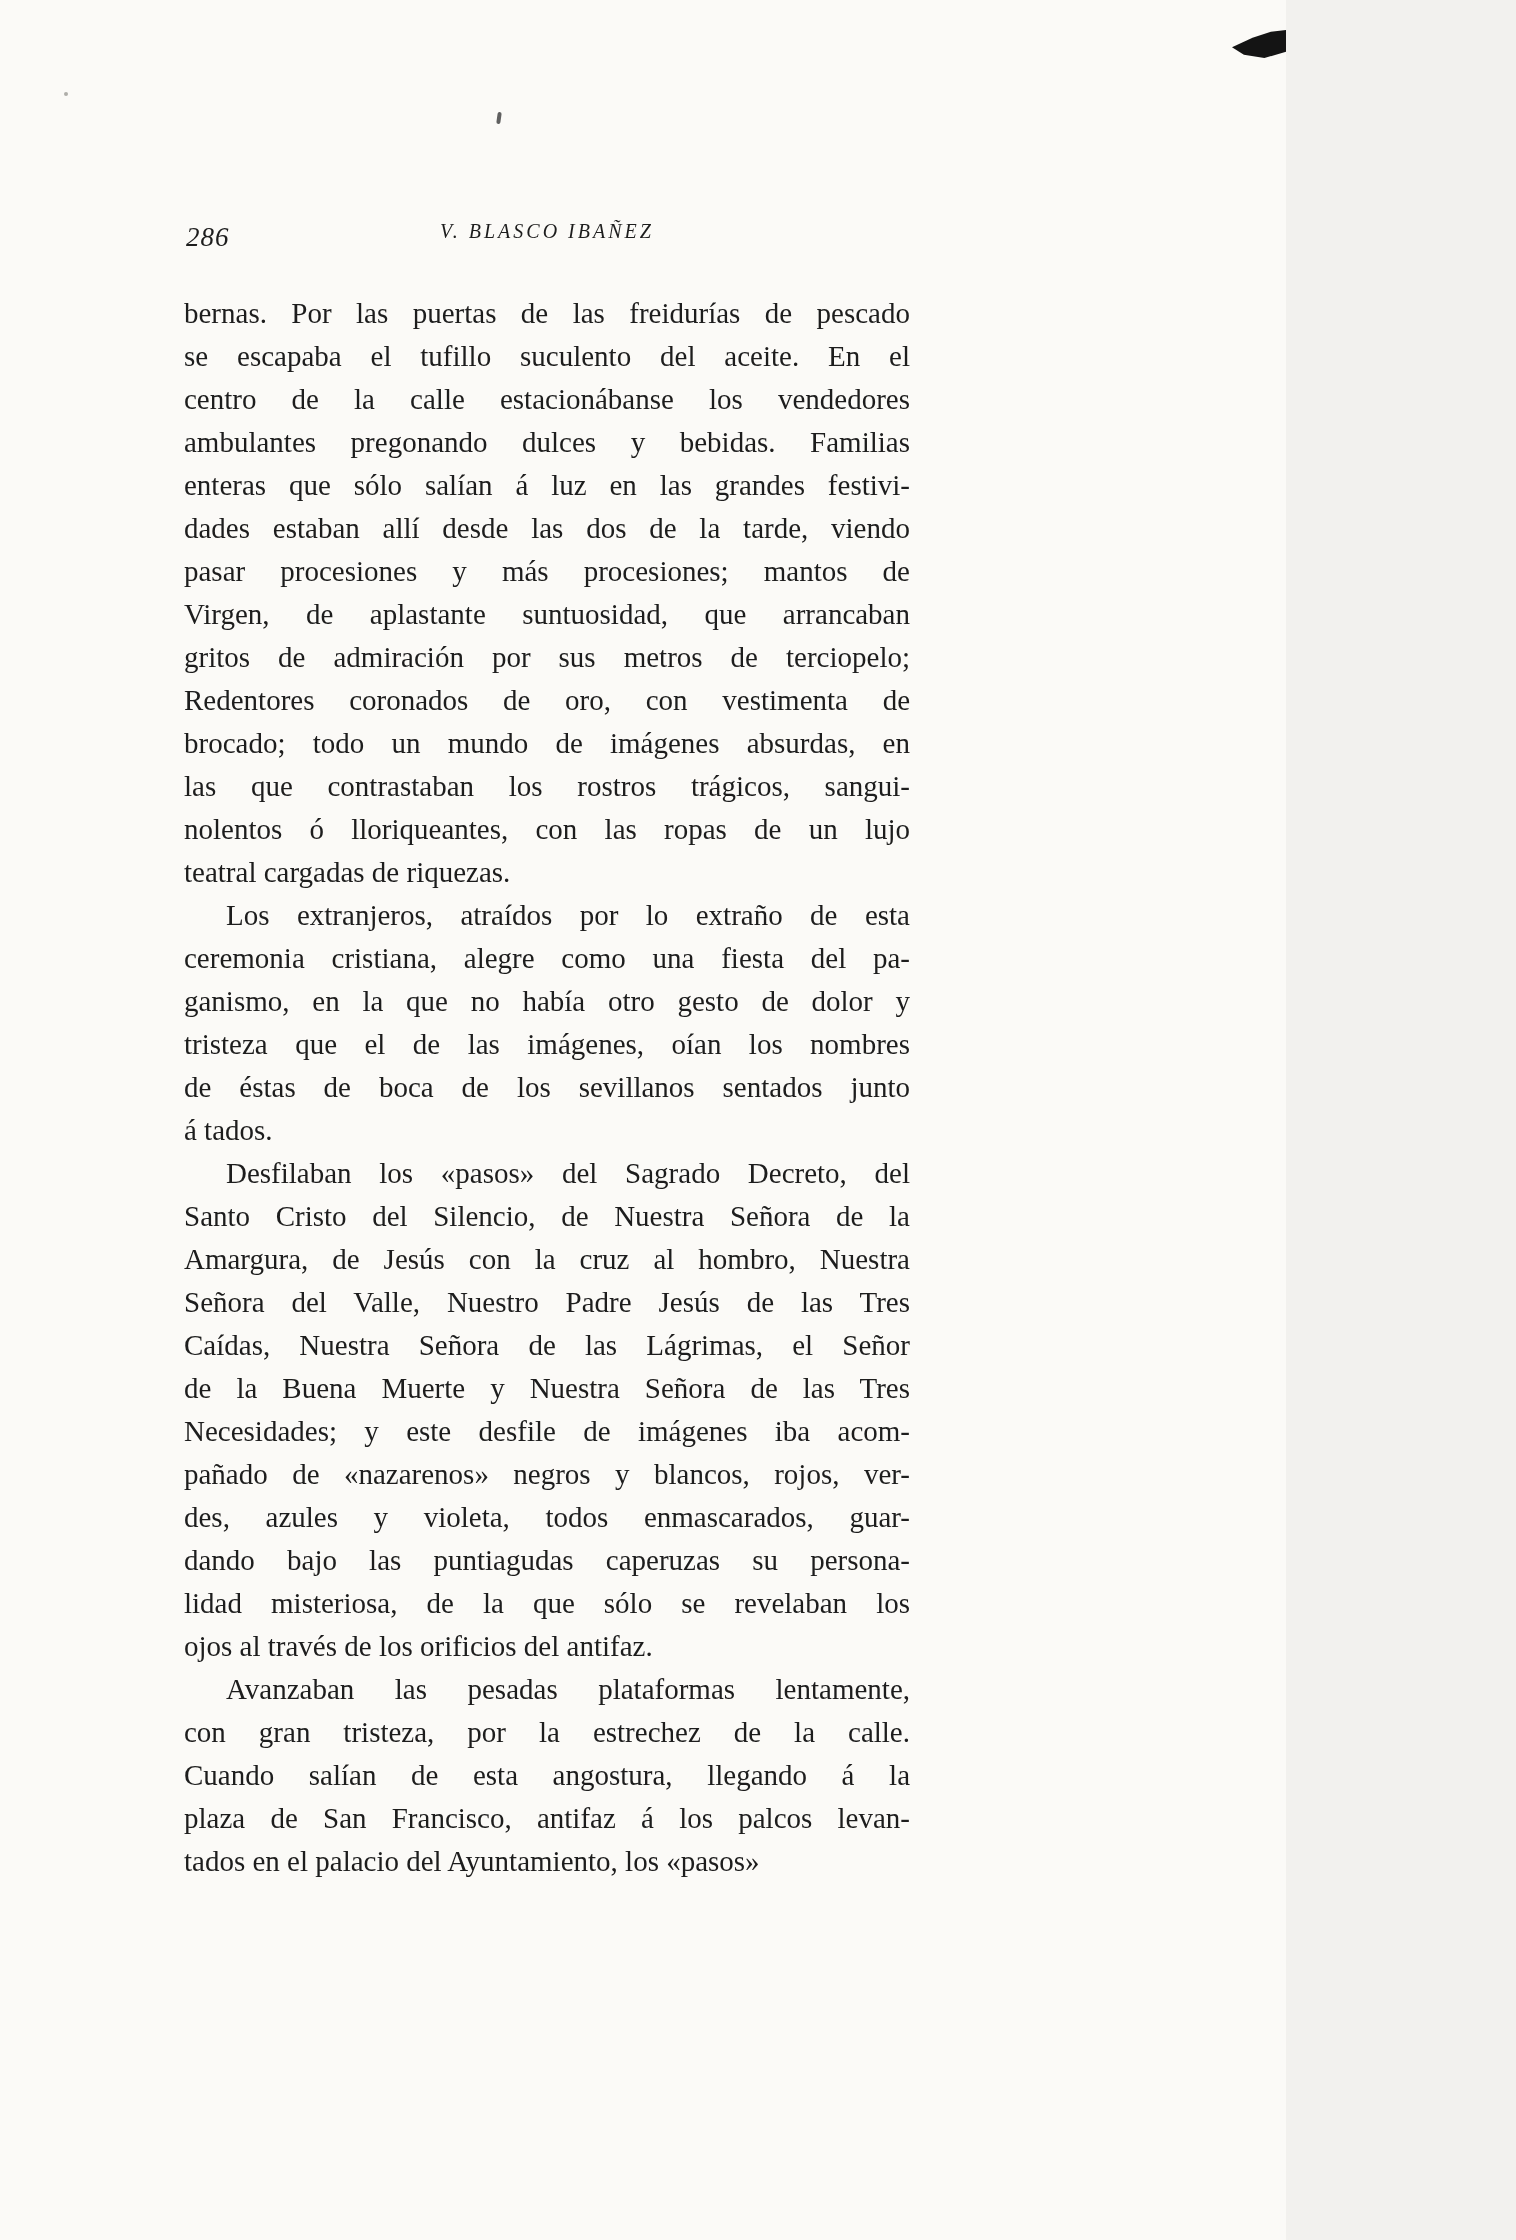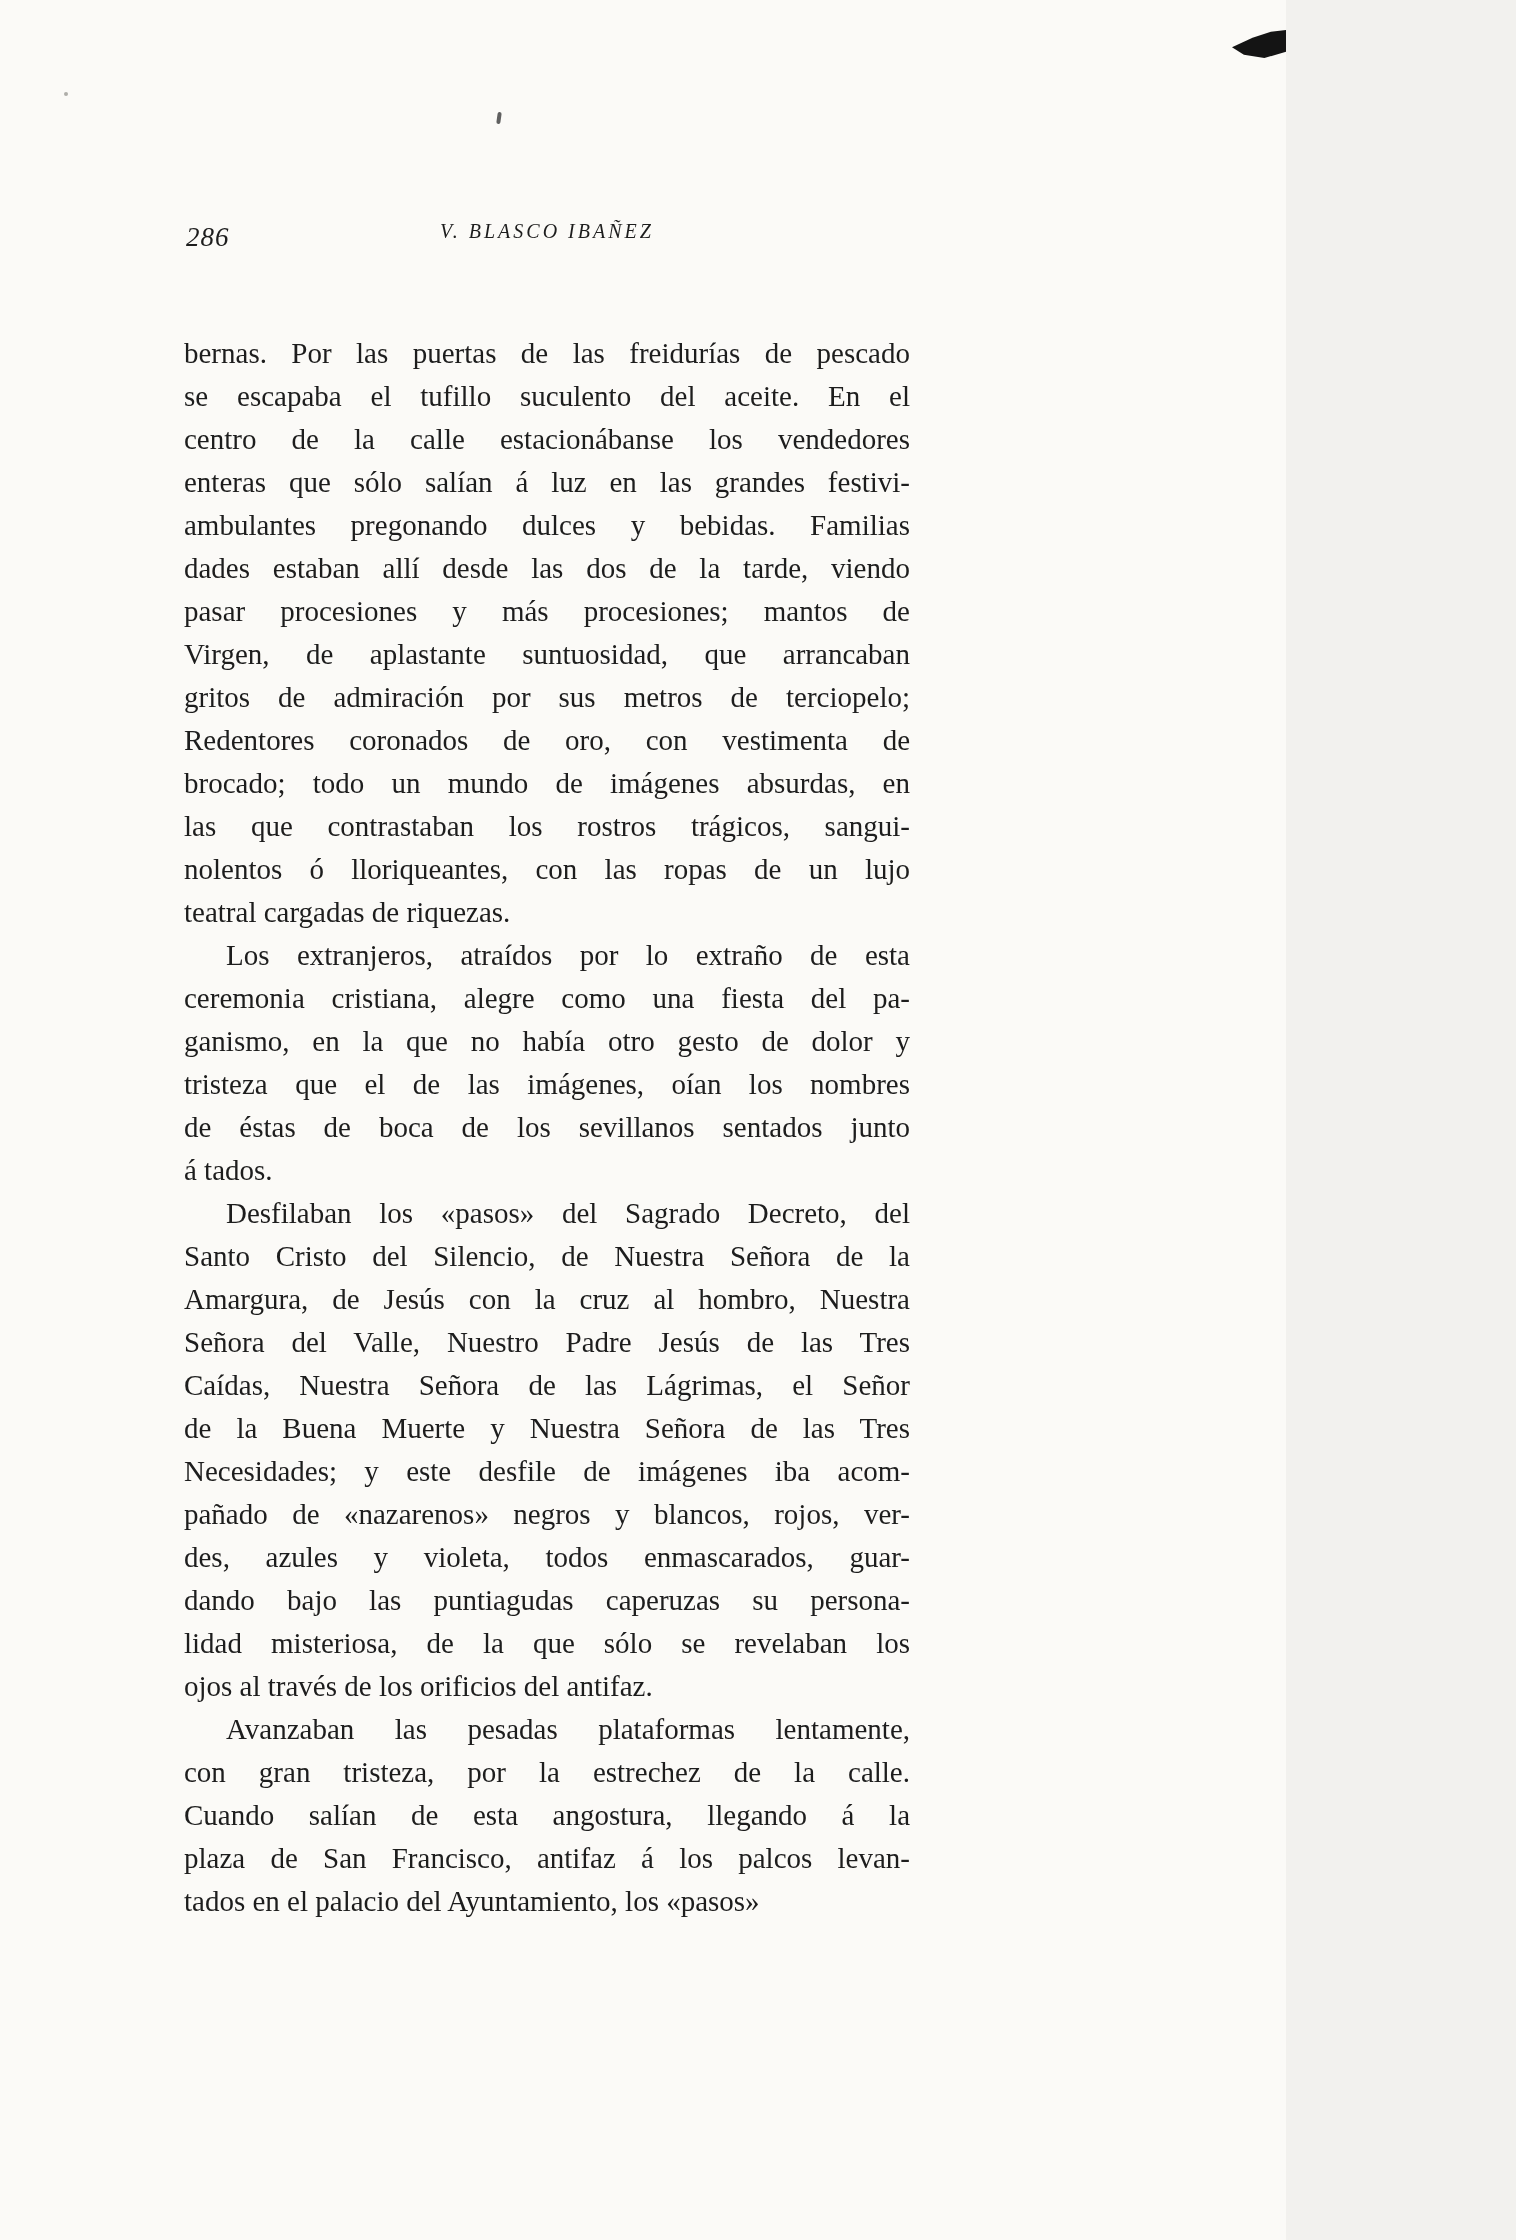--- a/index.html
+++ b/index.html
@@ -81,21 +81,20 @@
     white-space: nowrap;
   }
   
   .text-block {
     position: absolute;
     top: 292px;
     left: 184px;
     width: 726px;
     font-size: 29px;
     line-height: 43px;
-    margin-top: 40px;
   }
   .para { margin: 0; }
   .line {
     text-align: justify;
     text-align-last: justify;
     min-height: 43px;
   }
   .line.end { text-align-last: left; }
   .line.indent { text-indent: 42px; }
 </style>
@@ -110,22 +109,22 @@
   <header class="running-head">
     <span class="page-number">286</span>
     <span class="running-title">V. BLASCO IBAÑEZ</span>
   </header>
 
   <main class="text-block" id="text-block">
       <div class="para">
         <div class="line">bernas. Por las puertas de las freidurías de pescado</div>
         <div class="line">se escapaba el tufillo suculento del aceite. En el</div>
         <div class="line">centro de la calle estacionábanse los vendedores</div>
+        <div class="line">ambulantes pregonando dulces y bebidas. Familias</div>
         <div class="line">enteras que sólo salían á luz en las grandes festivi-</div>
-        <div class="line">ambulantes pregonando dulces y bebidas. Familias</div>
         <div class="line">dades estaban allí desde las dos de la tarde, viendo</div>
         <div class="line">pasar procesiones y más procesiones; mantos de</div>
         <div class="line">Virgen, de aplastante suntuosidad, que arrancaban</div>
         <div class="line">gritos de admiración por sus metros de terciopelo;</div>
         <div class="line">Redentores coronados de oro, con vestimenta de</div>
         <div class="line">brocado; todo un mundo de imágenes absurdas, en</div>
         <div class="line">las que contrastaban los rostros trágicos, sangui-</div>
         <div class="line">nolentos ó lloriqueantes, con las ropas de un lujo</div>
         <div class="line end">teatral cargadas de riquezas.</div>
       </div>

